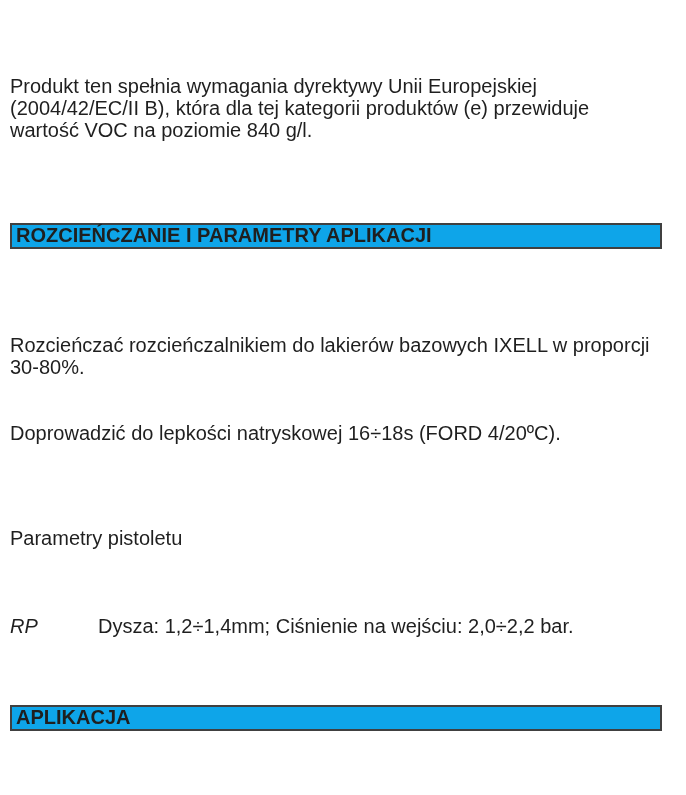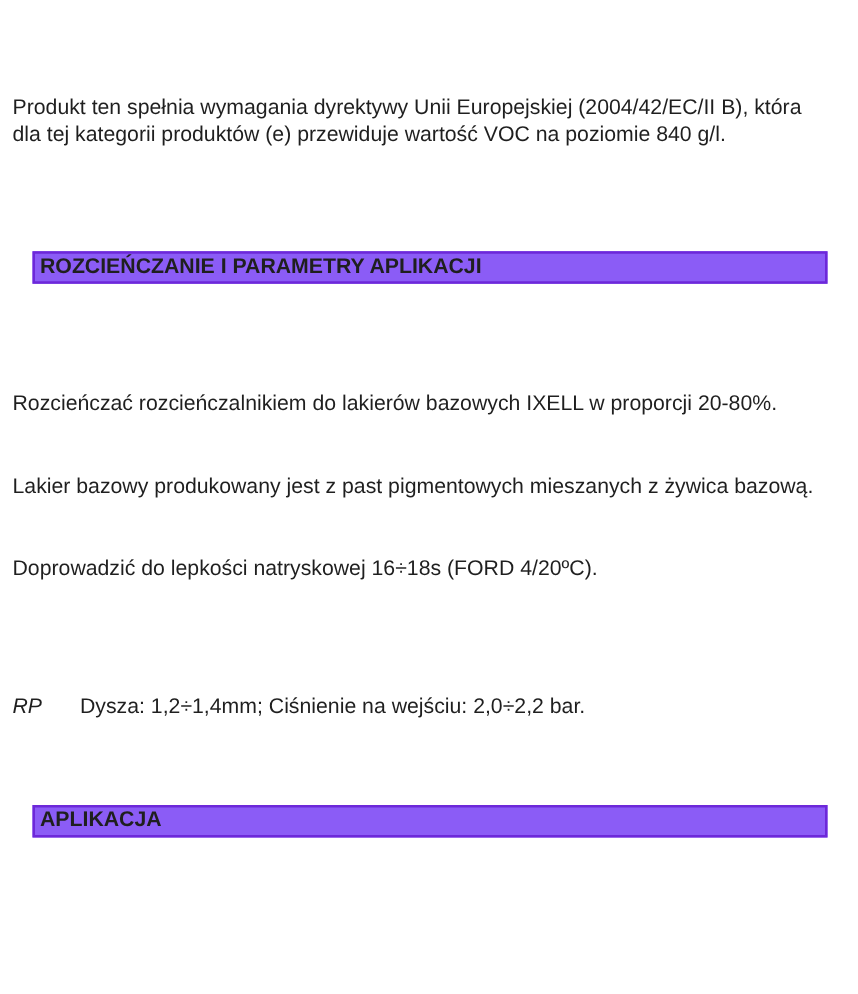--- a/index.html
+++ b/index.html
@@ -7,55 +7,55 @@
     width: 686px;
     height: 795px;
     background: #ffffff;
     overflow: hidden;
   }
   .doc {
     width: 682px;
     height: 795px;
     padding: 9px 20px 0 10px;
     font-family: "Liberation Sans", sans-serif;
-    font-size: 17px;
+    font-size: 20px;
     line-height: 22px;
     color: #1f1f1f;
     white-space: pre-wrap;
   }
   .para { margin: 0; }
   .intro { margin-bottom: 16px; }
   .header-box {
-    border: 2px solid #6d28d9;
+    border: 2px solid #404040;
     font-weight: 700;
     padding: 0 5px 2px 4px;
-    margin-left: 16px;
+    margin-left: 0;
     line-height: 20px;
-    background: #8b5cf6;
+    background: #0ea5e9;
   }
   .hb-1 { margin-top: 0; margin-bottom: 19px; }
   .hb-2 { margin-top: 2px; margin-bottom: 23px; }
   .gun-title { margin-top: 17px; }
   .spec-row { display: flex; }
   .spec-label { width: 54px; flex: 0 0 54px; font-style: italic; }
-  .spec-value { flex: 1; }
+  .spec-value { flex: 1; margin-left: 34px; }
 </style>
 </head>
 <body>
 
 <div class="doc">
 
   <p class="para intro">Produkt ten spełnia wymagania dyrektywy Unii Europejskiej (2004/42/EC/II B), która dla tej kategorii produktów (e) przewiduje wartość VOC na poziomie 840 g/l.</p>
 
   <div class="header-box hb-1">ROZCIEŃCZANIE I PARAMETRY APLIKACJI</div>
 
-  <p class="para">Rozcieńczać rozcieńczalnikiem do lakierów bazowych IXELL w proporcji 20-80%.</p>
-  <p class="para">Lakier bazowy produkowany jest z past pigmentowych mieszanych z żywica bazową.</p>
+  <p class="para">Rozcieńczać rozcieńczalnikiem do lakierów bazowych IXELL w proporcji 30-80%.</p>
   <p class="para">Doprowadzić do lepkości natryskowej 16÷18s (FORD 4/20ºC).</p>
 
+  <p class="para gun-title">Parametry pistoletu</p>
 
   <div class="spec-row">
     <span class="spec-label">RP</span>
     <span class="spec-value">Dysza: 1,2÷1,4mm; Ciśnienie na wejściu: 2,0÷2,2 bar.</span>
   </div>
 
   <div class="header-box hb-2">APLIKACJA</div>
 
   
   

